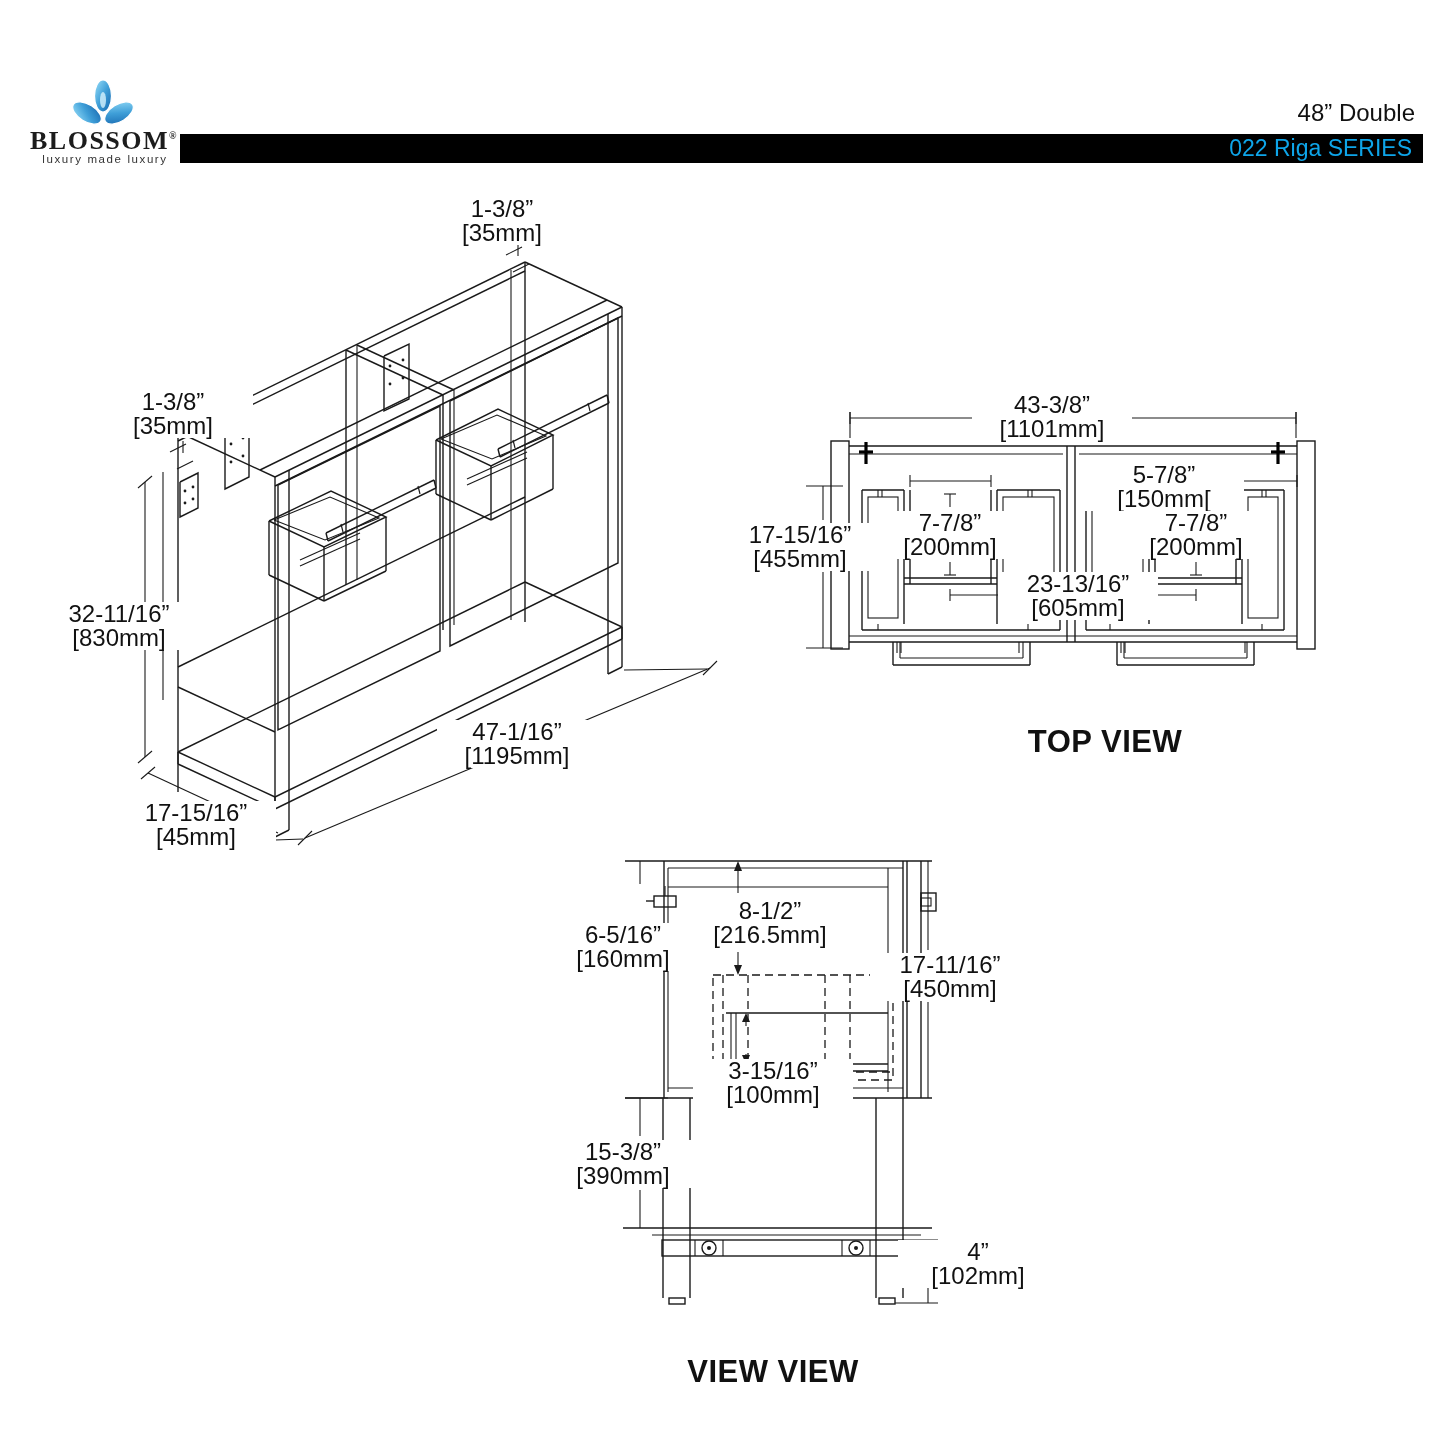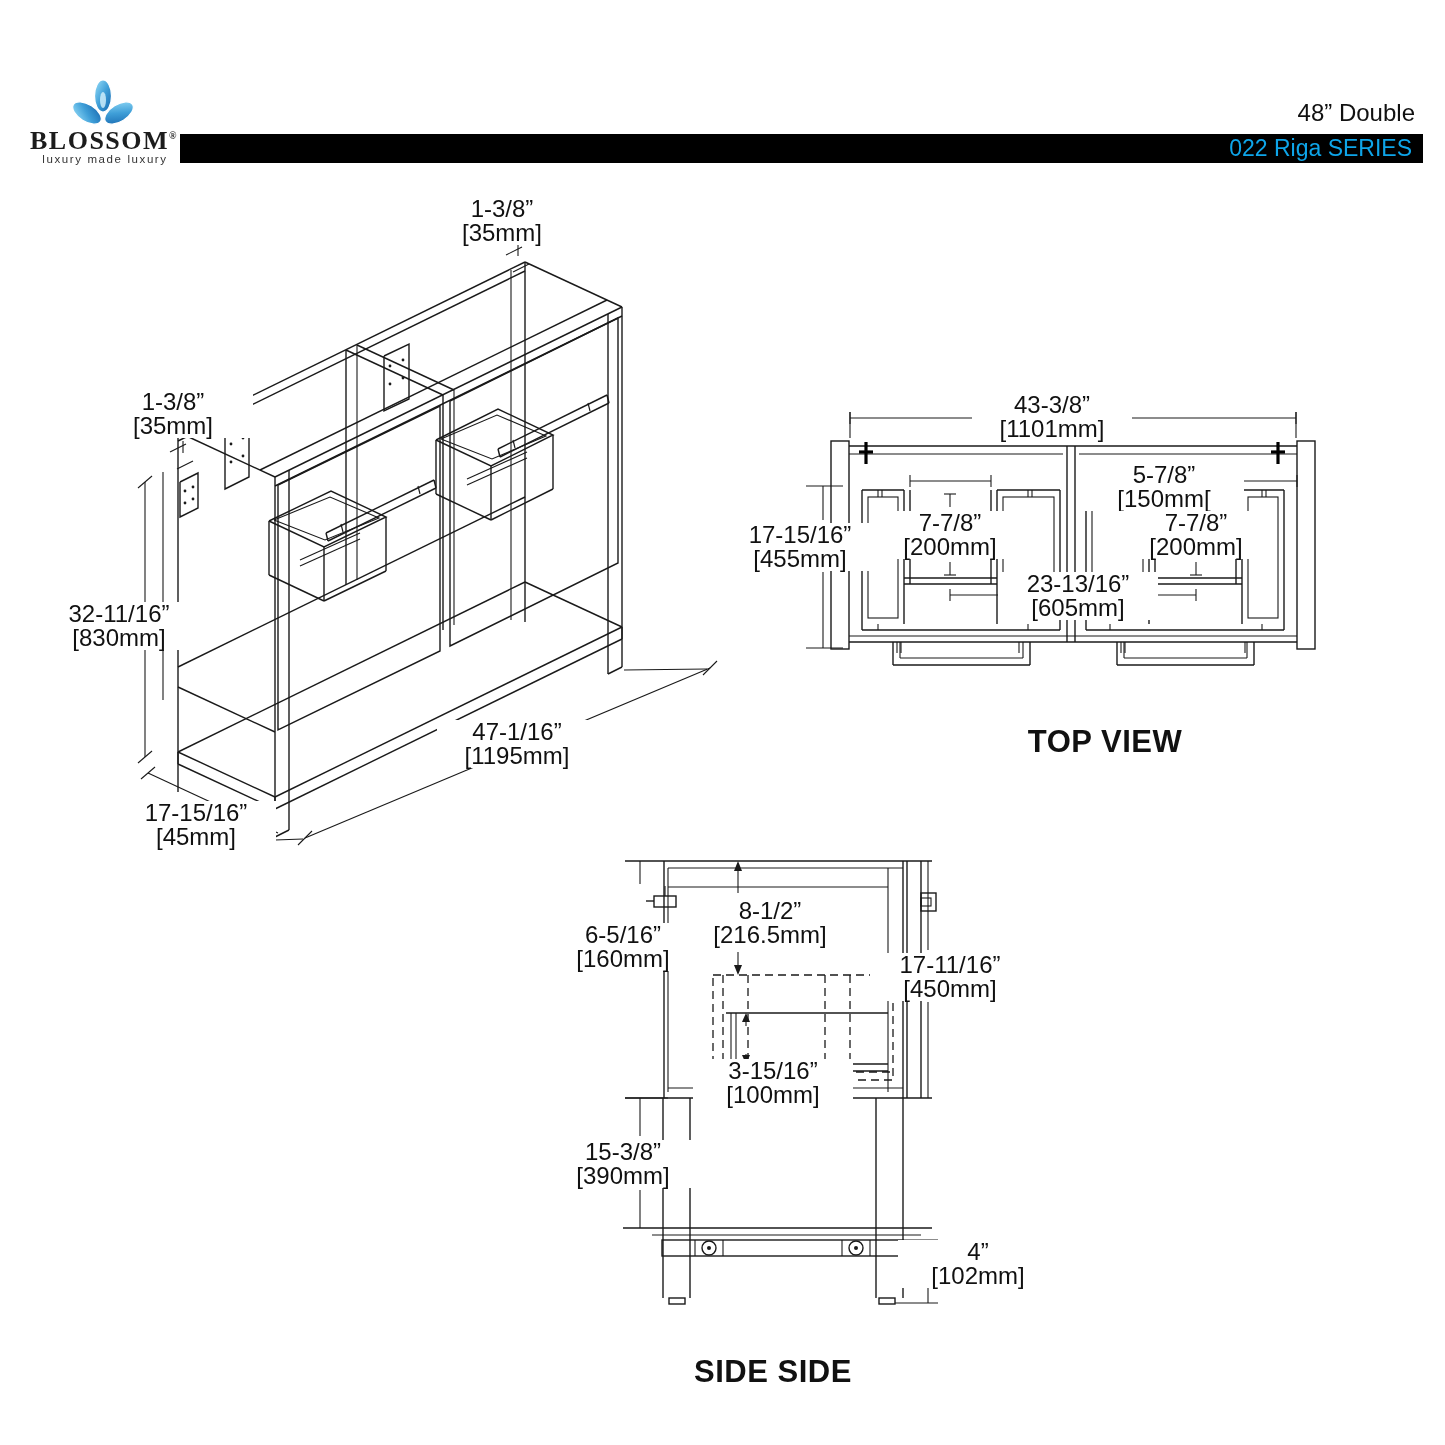--- a/index.html
+++ b/index.html
@@ -486,15 +486,15 @@
     <div>[100mm]</div>
   </div>
   <div class="dim" style="left:543px;top:1140px;">
     <div>15-3/8”</div>
     <div>[390mm]</div>
   </div>
   <div class="dim" style="left:898px;top:1240px;">
     <div>4”</div>
     <div>[102mm]</div>
   </div>
-  <div class="view-label" style="left:663px;top:1354px;">SIDE SIDE</div>
+  <div class="view-label" style="left:663px;top:1354px;">VIEW VIEW</div>
 
 </div>
 
 </body></html>

